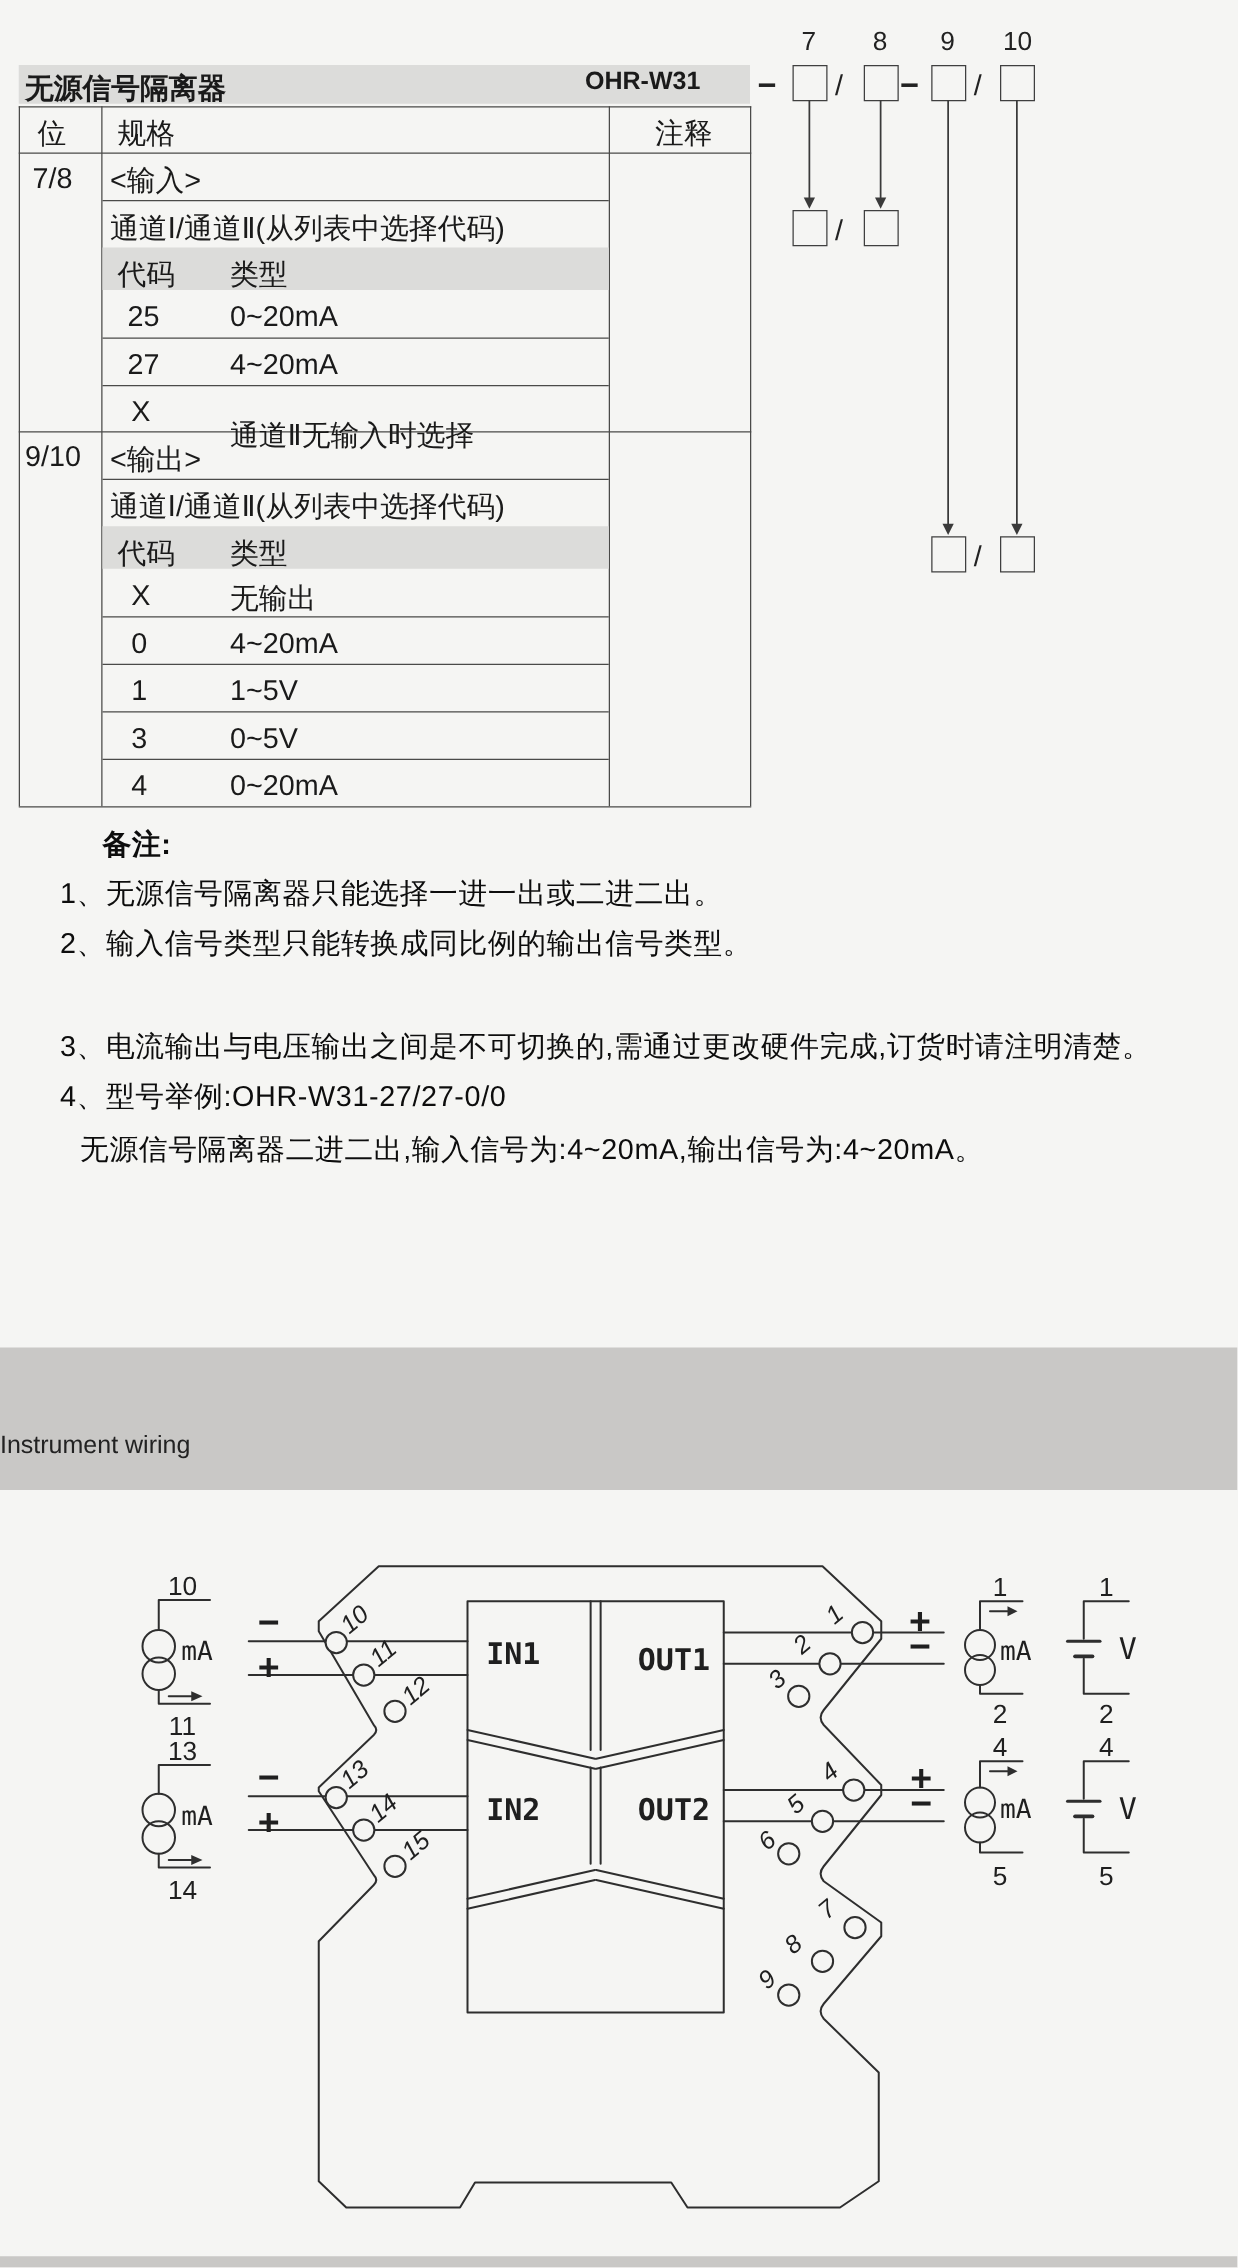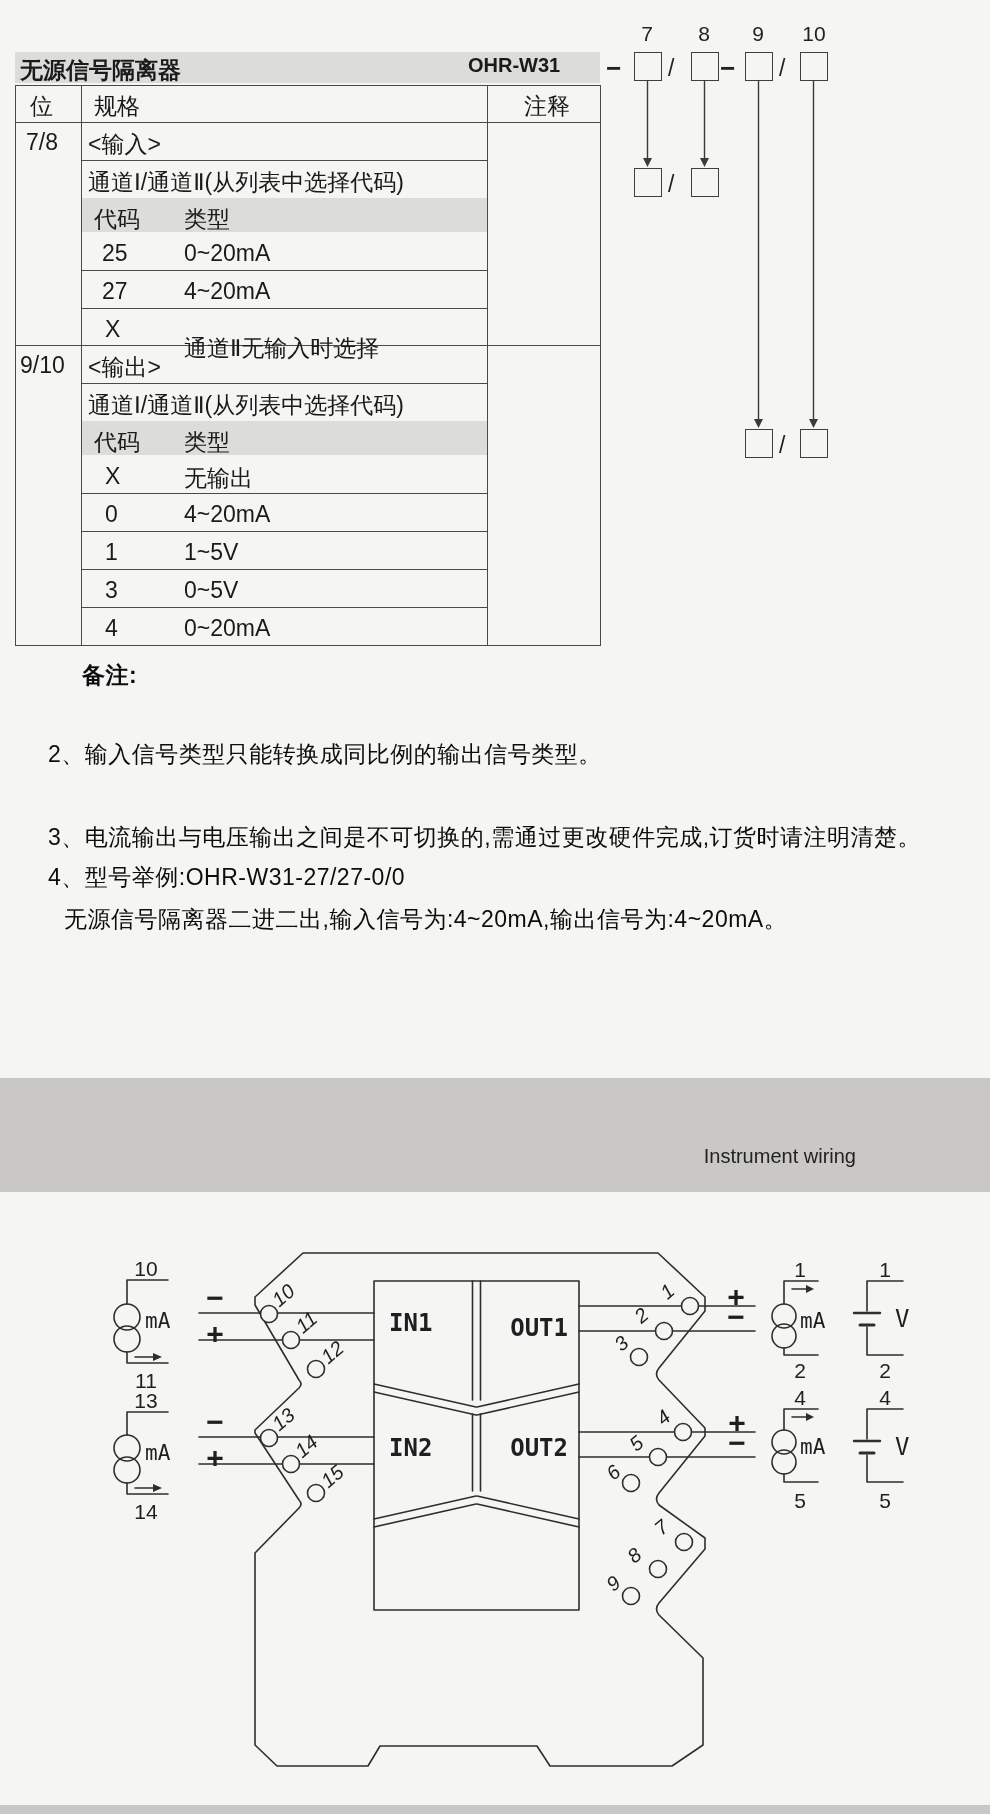--- a/index.html
+++ b/index.html
@@ -109,27 +109,28 @@
   <div class="abs serif tbl-txt" style="left:105px;top:501px;">0</div>
   <div class="abs serif tbl-txt" style="left:184px;top:501px;">4~20mA</div>
   <div class="abs serif tbl-txt" style="left:105px;top:539px;">1</div>
   <div class="abs serif tbl-txt" style="left:184px;top:539px;">1~5V</div>
   <div class="abs serif tbl-txt" style="left:105px;top:577px;">3</div>
   <div class="abs serif tbl-txt" style="left:184px;top:577px;">0~5V</div>
   <div class="abs serif tbl-txt" style="left:105px;top:615px;">4</div>
   <div class="abs serif tbl-txt" style="left:184px;top:615px;">0~20mA</div>
 
   <div class="abs note-txt" style="left:34px;top:660px;font-weight:700;margin-left:48px;">备注:</div>
+  <div class="abs note-txt" style="left:48px;top:699px;">1、无源信号隔离器只能选择一进一出或二进二出。</div>
   <div class="abs note-txt" style="left:48px;top:739px;">2、输入信号类型只能转换成同比例的输出信号类型。</div>
   <div class="abs note-txt" style="left:48px;top:822px;">3、电流输出与电压输出之间是不可切换的,需通过更改硬件完成,订货时请注明清楚。</div>
   <div class="abs note-txt" style="left:48px;top:862px;">4、型号举例:OHR-W31-27/27-0/0</div>
   <div class="abs note-txt" style="left:64px;top:904px;">无源信号隔离器二进二出,输入信号为:4~20mA,输出信号为:4~20mA。</div>
 
   <div class="banner"></div>
-  <div class="abs" style="left:0;top:1145px;width:856px;text-align:right;font-size:20px;color:#222;">Instrument wiring</div>
+  <div class="abs" style="left:0;top:1145px;width:856px;text-align:left;font-size:20px;color:#222;">Instrument wiring</div>
 
   <svg class="abs" style="left:0;top:1190px;" width="990" height="624" viewBox="0 1190 990 624">
     <g fill="none" stroke="#2e2e2e" stroke-width="1.6" stroke-linejoin="round" stroke-linecap="round">
 
       <path d="M255,1297 L303,1253 L658,1253 L705,1297 L705,1311
         L659,1368 Q654,1374 659,1380 L705,1428 L705,1436
         L659,1493 Q654,1499 659,1505 L705,1538 L705,1549
         L659,1603 Q654,1609 659,1615 L703,1658 L703,1745
         L672,1766 L550,1766 L537,1746 L380,1746 L368,1766 L277,1766
         L255,1745 L255,1553

